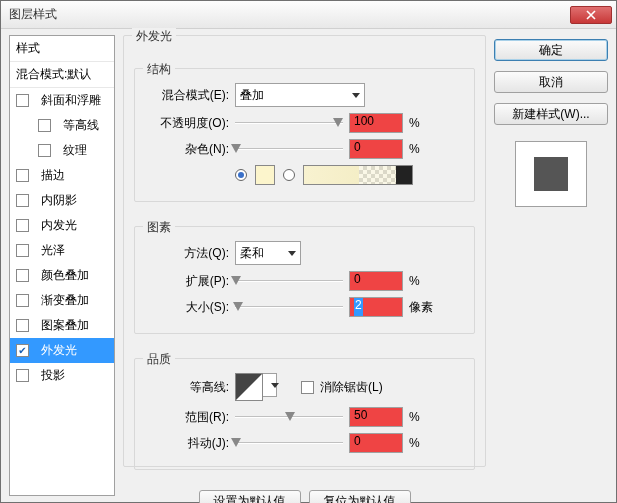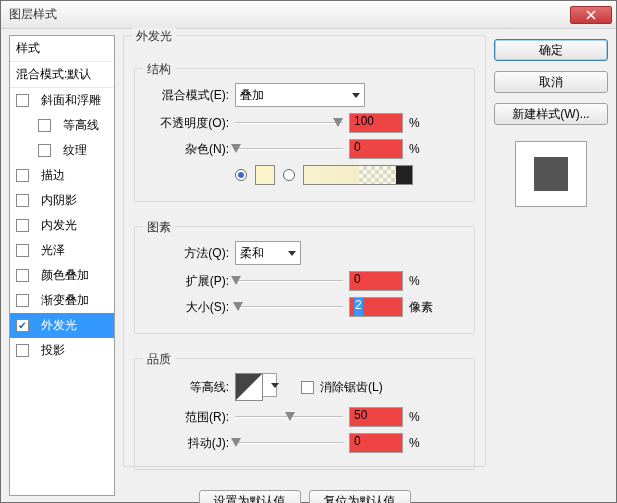--- a/index.html
+++ b/index.html
@@ -99,20 +99,24 @@
             <span>光泽</span>
           </li>
           <li>
             <span class="chk"></span>
             <span>颜色叠加</span>
           </li>
           <li>
             <span class="chk"></span>
             <span>渐变叠加</span>
           </li>
+          <li>
+            <span class="chk"></span>
+            <span>图案叠加</span>
+          </li>
           <li class="selected">
             <span class="chk checked"></span>
             <span>外发光</span>
           </li>
           <li>
             <span class="chk"></span>
             <span>投影</span>
           </li>
         </ul>
     </div>

